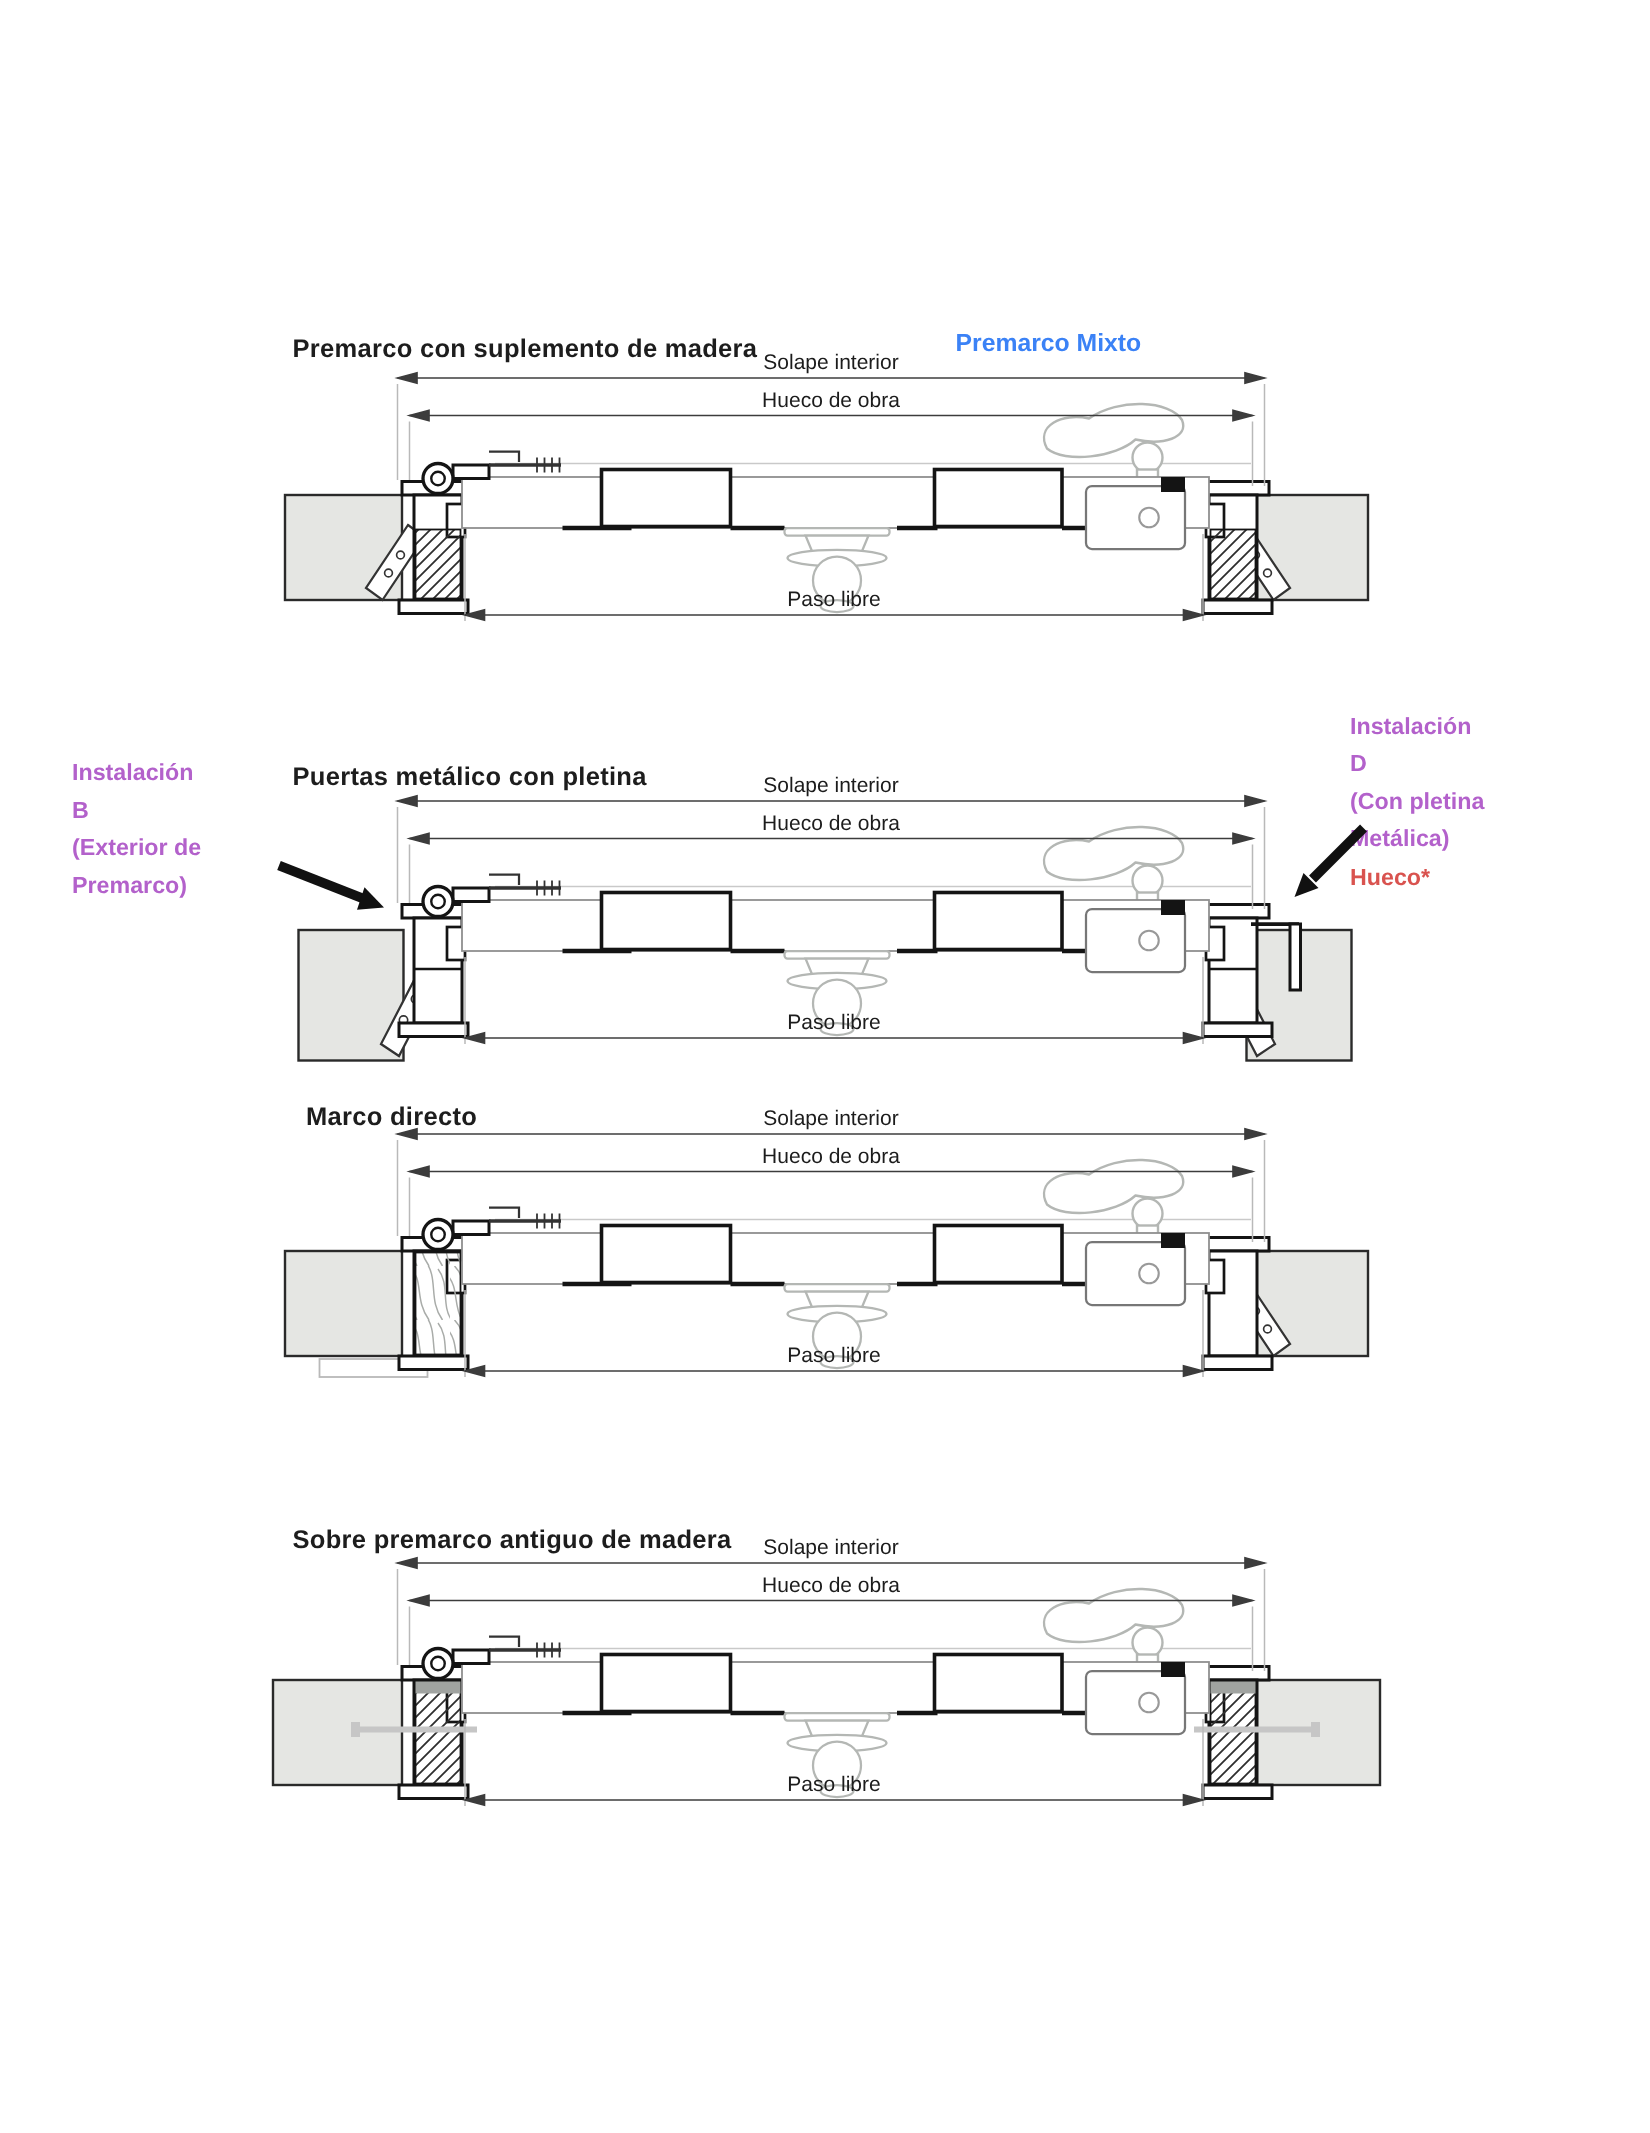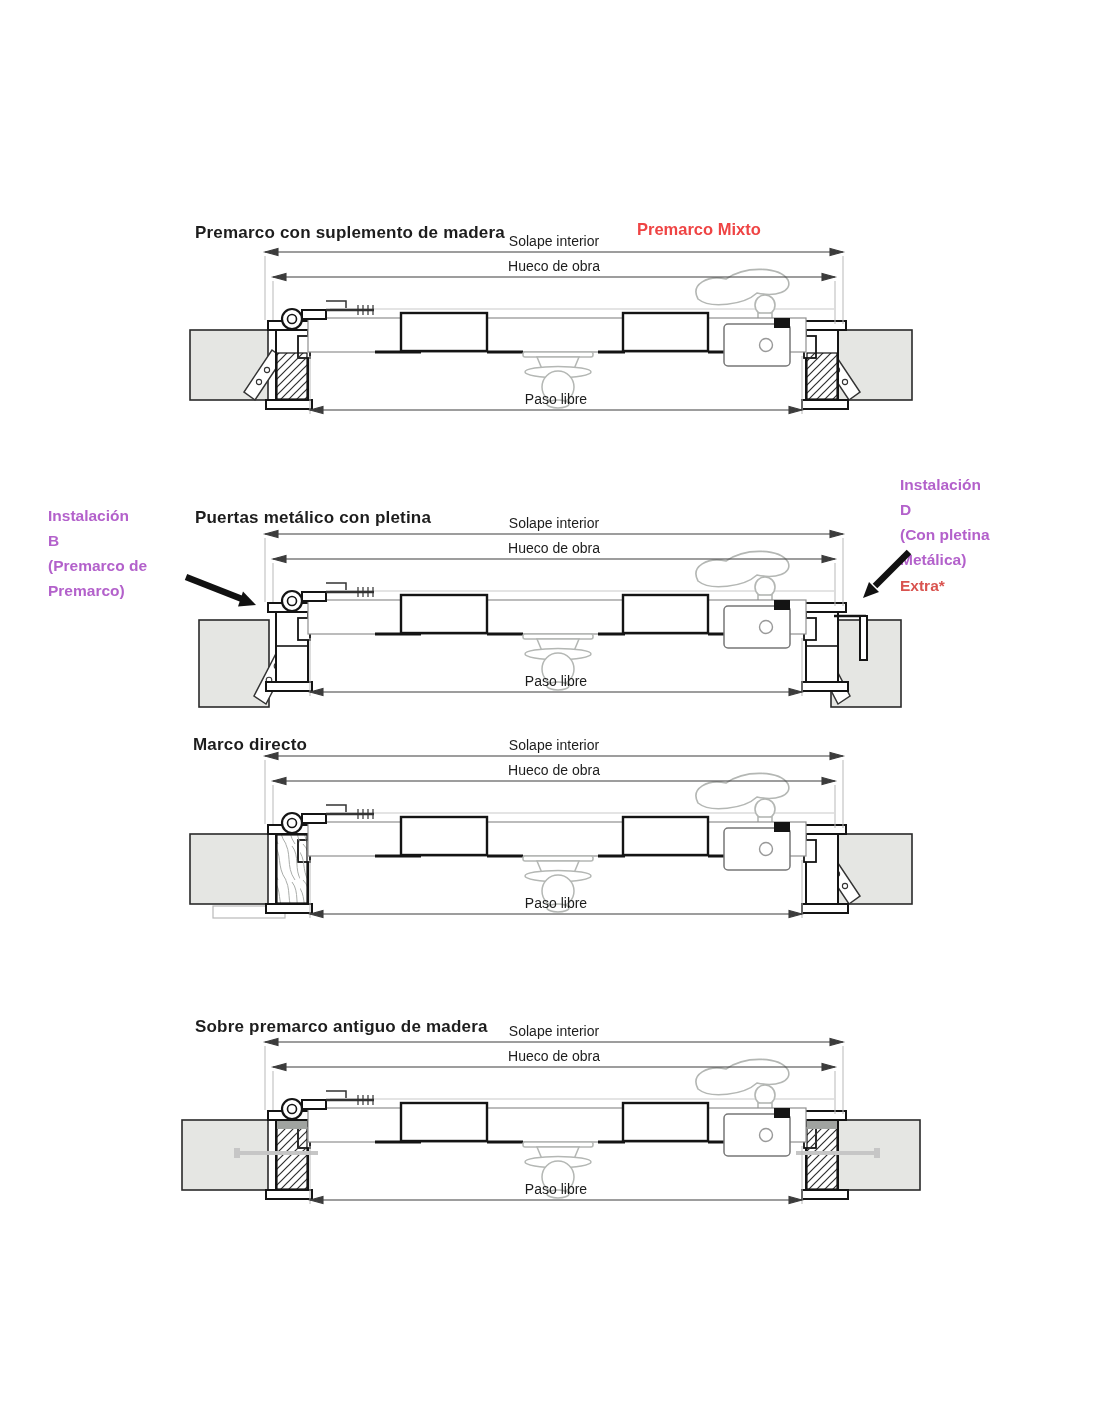--- a/index.html
+++ b/index.html
@@ -1,19 +1,19 @@
 <!DOCTYPE html>
 <html><head>
 <meta charset="utf-8">
 <style>
   html,body{margin:0;padding:0;background:#ffffff;}
   .page{position:relative;width:1100px;height:1274px;background:#ffffff;overflow:hidden;
         font-family:"Liberation Sans",sans-serif;}
   .title{position:absolute;font-weight:700;font-size:17px;color:#1d1d1d;letter-spacing:.2px;white-space:nowrap;}
-  .tag{position:absolute;font-weight:700;font-size:16.5px;color:#ef4444;white-space:nowrap;}
+  .tag{position:absolute;font-weight:700;font-size:16.5px;color:#3b82f6;white-space:nowrap;}
   .ann{position:absolute;text-align:left;font-weight:700;font-size:15.5px;line-height:1.62;color:#b361cb;}
   .ann .line{display:block;}
   .ann .extra{display:block;color:#d9534f;margin-top:1px;}
   svg.drawing{position:absolute;}
   svg.arrow{position:absolute;}
   .drawing text{font-family:"Liberation Sans",sans-serif;font-size:14px;fill:#1c1c1c;}
   .wall{fill:#e5e6e3;stroke:#2a2a2a;stroke-width:1.6;}
   .strap{fill:#ffffff;stroke:#333;stroke-width:1.5;}
   .hole{fill:#ffffff;stroke:#333;stroke-width:1.1;}
 </style>
@@ -125,34 +125,34 @@
     <text x="434" y="14" text-anchor="middle">Solape interior</text>
     <text x="434" y="39" text-anchor="middle">Hueco de obra</text>
     <text x="436" y="172" text-anchor="middle">Paso libre</text>
   </svg>
 
   <h2 class="title" style="left:195px;top:494px">Puertas metálico con pletina</h2>
 
   <div class="ann" style="left:48px;top:503px;width:145px">
     <span class="line">Instalación</span>
     <span class="line">B</span>
-    <span class="line">(Premarco de</span>
+    <span class="line">(Exterior de</span>
     <span class="line">Premarco)</span>
   </div>
   <svg class="arrow" style="left:182px;top:572px" width="80" height="45" viewBox="0 0 80 45">
     <line x1="4" y1="5" x2="60" y2="27" stroke="#111" stroke-width="6.5"></line>
     <polygon points="74,33 56,34.5 61,19.5" fill="#111"></polygon>
   </svg>
 
   <div class="ann" style="left:900px;top:472px;width:126px">
     <span class="line">Instalación</span>
     <span class="line">D</span>
     <span class="line">(Con pletina</span>
     <span class="line">Metálica)</span>
-    <span class="extra">Extra*</span>
+    <span class="extra">Hueco*</span>
   </div>
   <svg class="arrow" style="left:853px;top:548px" width="62" height="62" viewBox="0 0 62 62">
     <line x1="56" y1="4" x2="22" y2="38" stroke="#111" stroke-width="6.5"></line>
     <polygon points="10,50 26,44 16,34" fill="#111"></polygon>
   </svg>
 
   <svg class="drawing" style="left:120px;top:514px" width="860" height="205" viewBox="0 0 860 205">
     <rect class="wall" x="79" y="106" width="70" height="87"></rect>
     <rect class="wall" x="711" y="106" width="70" height="87"></rect>
     <g>
@@ -171,21 +171,21 @@
     <line x1="686" y1="132" x2="718" y2="132" stroke="#141414" stroke-width="1.6"></line>
     <path d="M714,102 h32" stroke="#141414" stroke-width="2.5" fill="none"></path>
     <rect x="740" y="102" width="7" height="44" fill="#fff" stroke="#141414" stroke-width="2"></rect>
     <use href="#door-core"></use>
     <use href="#dimlines"></use>
     <text x="434" y="14" text-anchor="middle">Solape interior</text>
     <text x="434" y="39" text-anchor="middle">Hueco de obra</text>
     <text x="436" y="172" text-anchor="middle">Paso libre</text>
   </svg>
 
-  <h2 class="title" style="left:193px;top:721px">Marco directo</h2>
+  <h2 class="title" style="left:204px;top:721px">Marco directo</h2>
 
   <svg class="drawing" style="left:120px;top:736px" width="860" height="200" viewBox="0 0 860 200">
     <rect class="wall" x="70" y="98" width="78" height="70"></rect>
     <rect class="wall" x="714" y="98" width="78" height="70"></rect>
     <rect x="93" y="170" width="72" height="12" fill="none" stroke="#b9b9b9" stroke-width="1.2"></rect>
     <g>
       <polygon class="strap" points="712,118 701,126 729,168 740,160"></polygon>
       <circle class="hole" cx="717" cy="138" r="2.6"></circle>
         <circle class="hole" cx="725" cy="150" r="2.6"></circle>
     </g>

